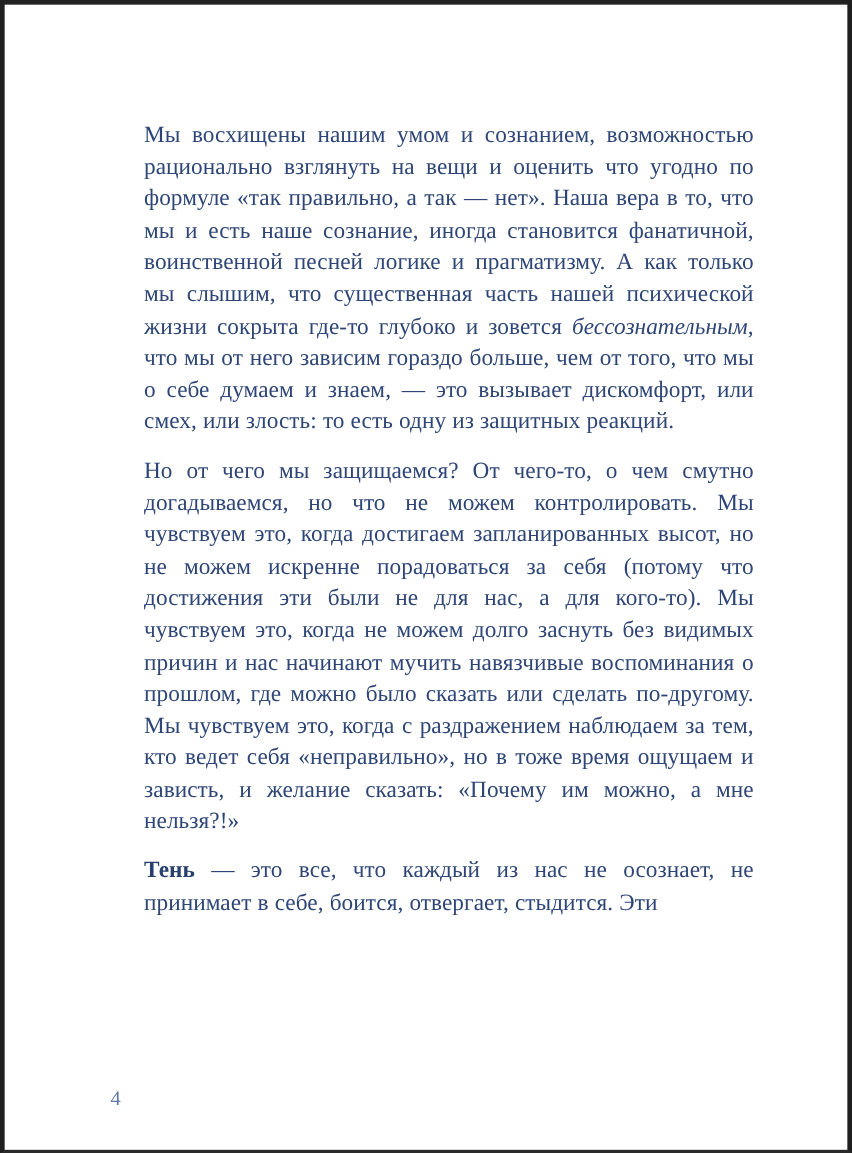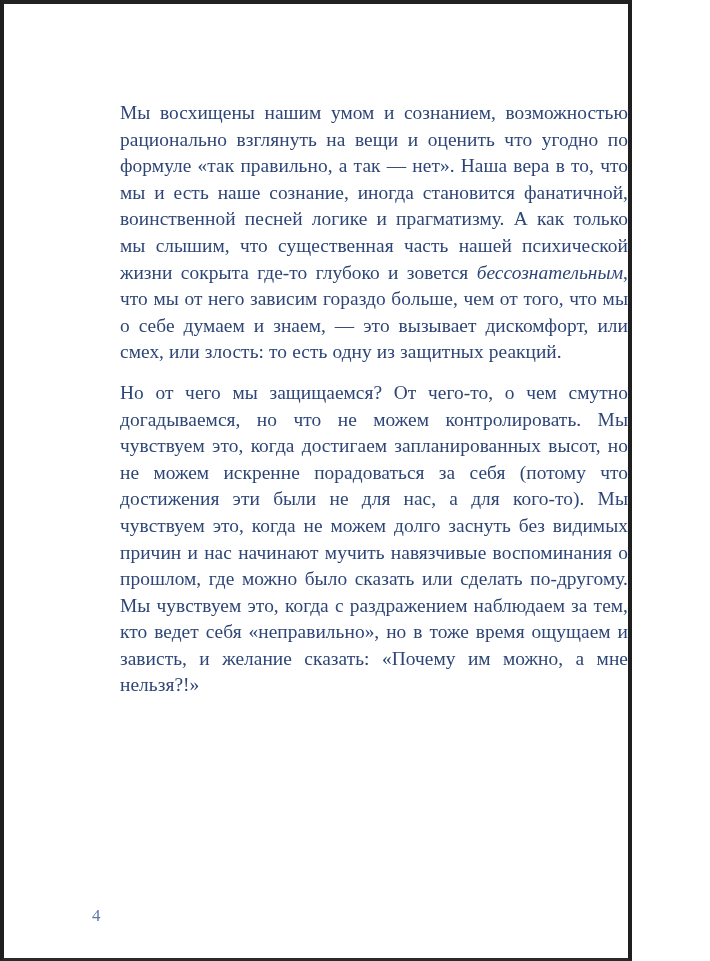--- a/index.html
+++ b/index.html
@@ -11,21 +11,21 @@
     width: 710px;
     height: 961px;
     overflow: hidden;
     font-family: "Liberation Serif", "DejaVu Serif", serif;
   }
 
   
   #page-frame {
     position: relative;
     box-sizing: border-box;
-    width: 632px;
+    width: 710px;
     height: 961px;
     background: #e5e5e5;
     border-top: 4px solid #222222;
     border-left: 4px solid #1f1f1f;
     border-right: 4px solid #1f1f1f;
     border-bottom: 3px solid #2a2a2a;
   }
 
   
   #paper {
@@ -85,18 +85,19 @@
 </style>
 </head>
 <body>
 
 <div id="page-frame">
   <div id="paper">
 
     <div id="text-column">
       <p class="body-paragraph"><span>Мы восхищены нашим умом и сознанием, возмож­ностью рационально взглянуть на вещи и оценить что угодно по формуле «так правильно, а так — нет». Наша вера в то, что мы и есть наше сознание, ино­гда становится фанатичной, воинственной песней логике и прагматизму. А как только мы слышим, что существенная часть нашей психической жизни со­крыта где-то глубоко и зовется </span><span class="em-italic">бессознательным</span><span>, что мы от него зависим гораздо больше, чем от того, что мы о себе думаем и знаем, — это вызывает дис­комфорт, или смех, или злость: то есть одну из за­щитных реакций.</span></p>
       <p class="body-paragraph"><span>Но от чего мы защищаемся? От чего-то, о чем смутно догадываемся, но что не можем контролировать. Мы чувствуем это, когда достигаем запланированных высот, но не можем искренне порадоваться за себя (потому что достижения эти были не для нас, а для кого-то). Мы чувствуем это, когда не можем долго заснуть без видимых причин и нас начинают мучить навязчивые воспоминания о прошлом, где можно было сказать или сделать по-другому. Мы чувству­ем это, когда с раздражением наблюдаем за тем, кто ведет себя «неправильно», но в тоже время ощуща­ем и зависть, и желание сказать: «Почему им можно, а мне нельзя?!»</span></p>
+      <p class="body-paragraph"><span class="em-bold">Тень</span><span> — это все, что каждый из нас не осознает, не принимает в себе, боится, отвергает, стыдится. Эти</span></p>
     </div>
 
     <div id="folio">4</div>
 
   </div>
 </div>
 
 </body></html>

